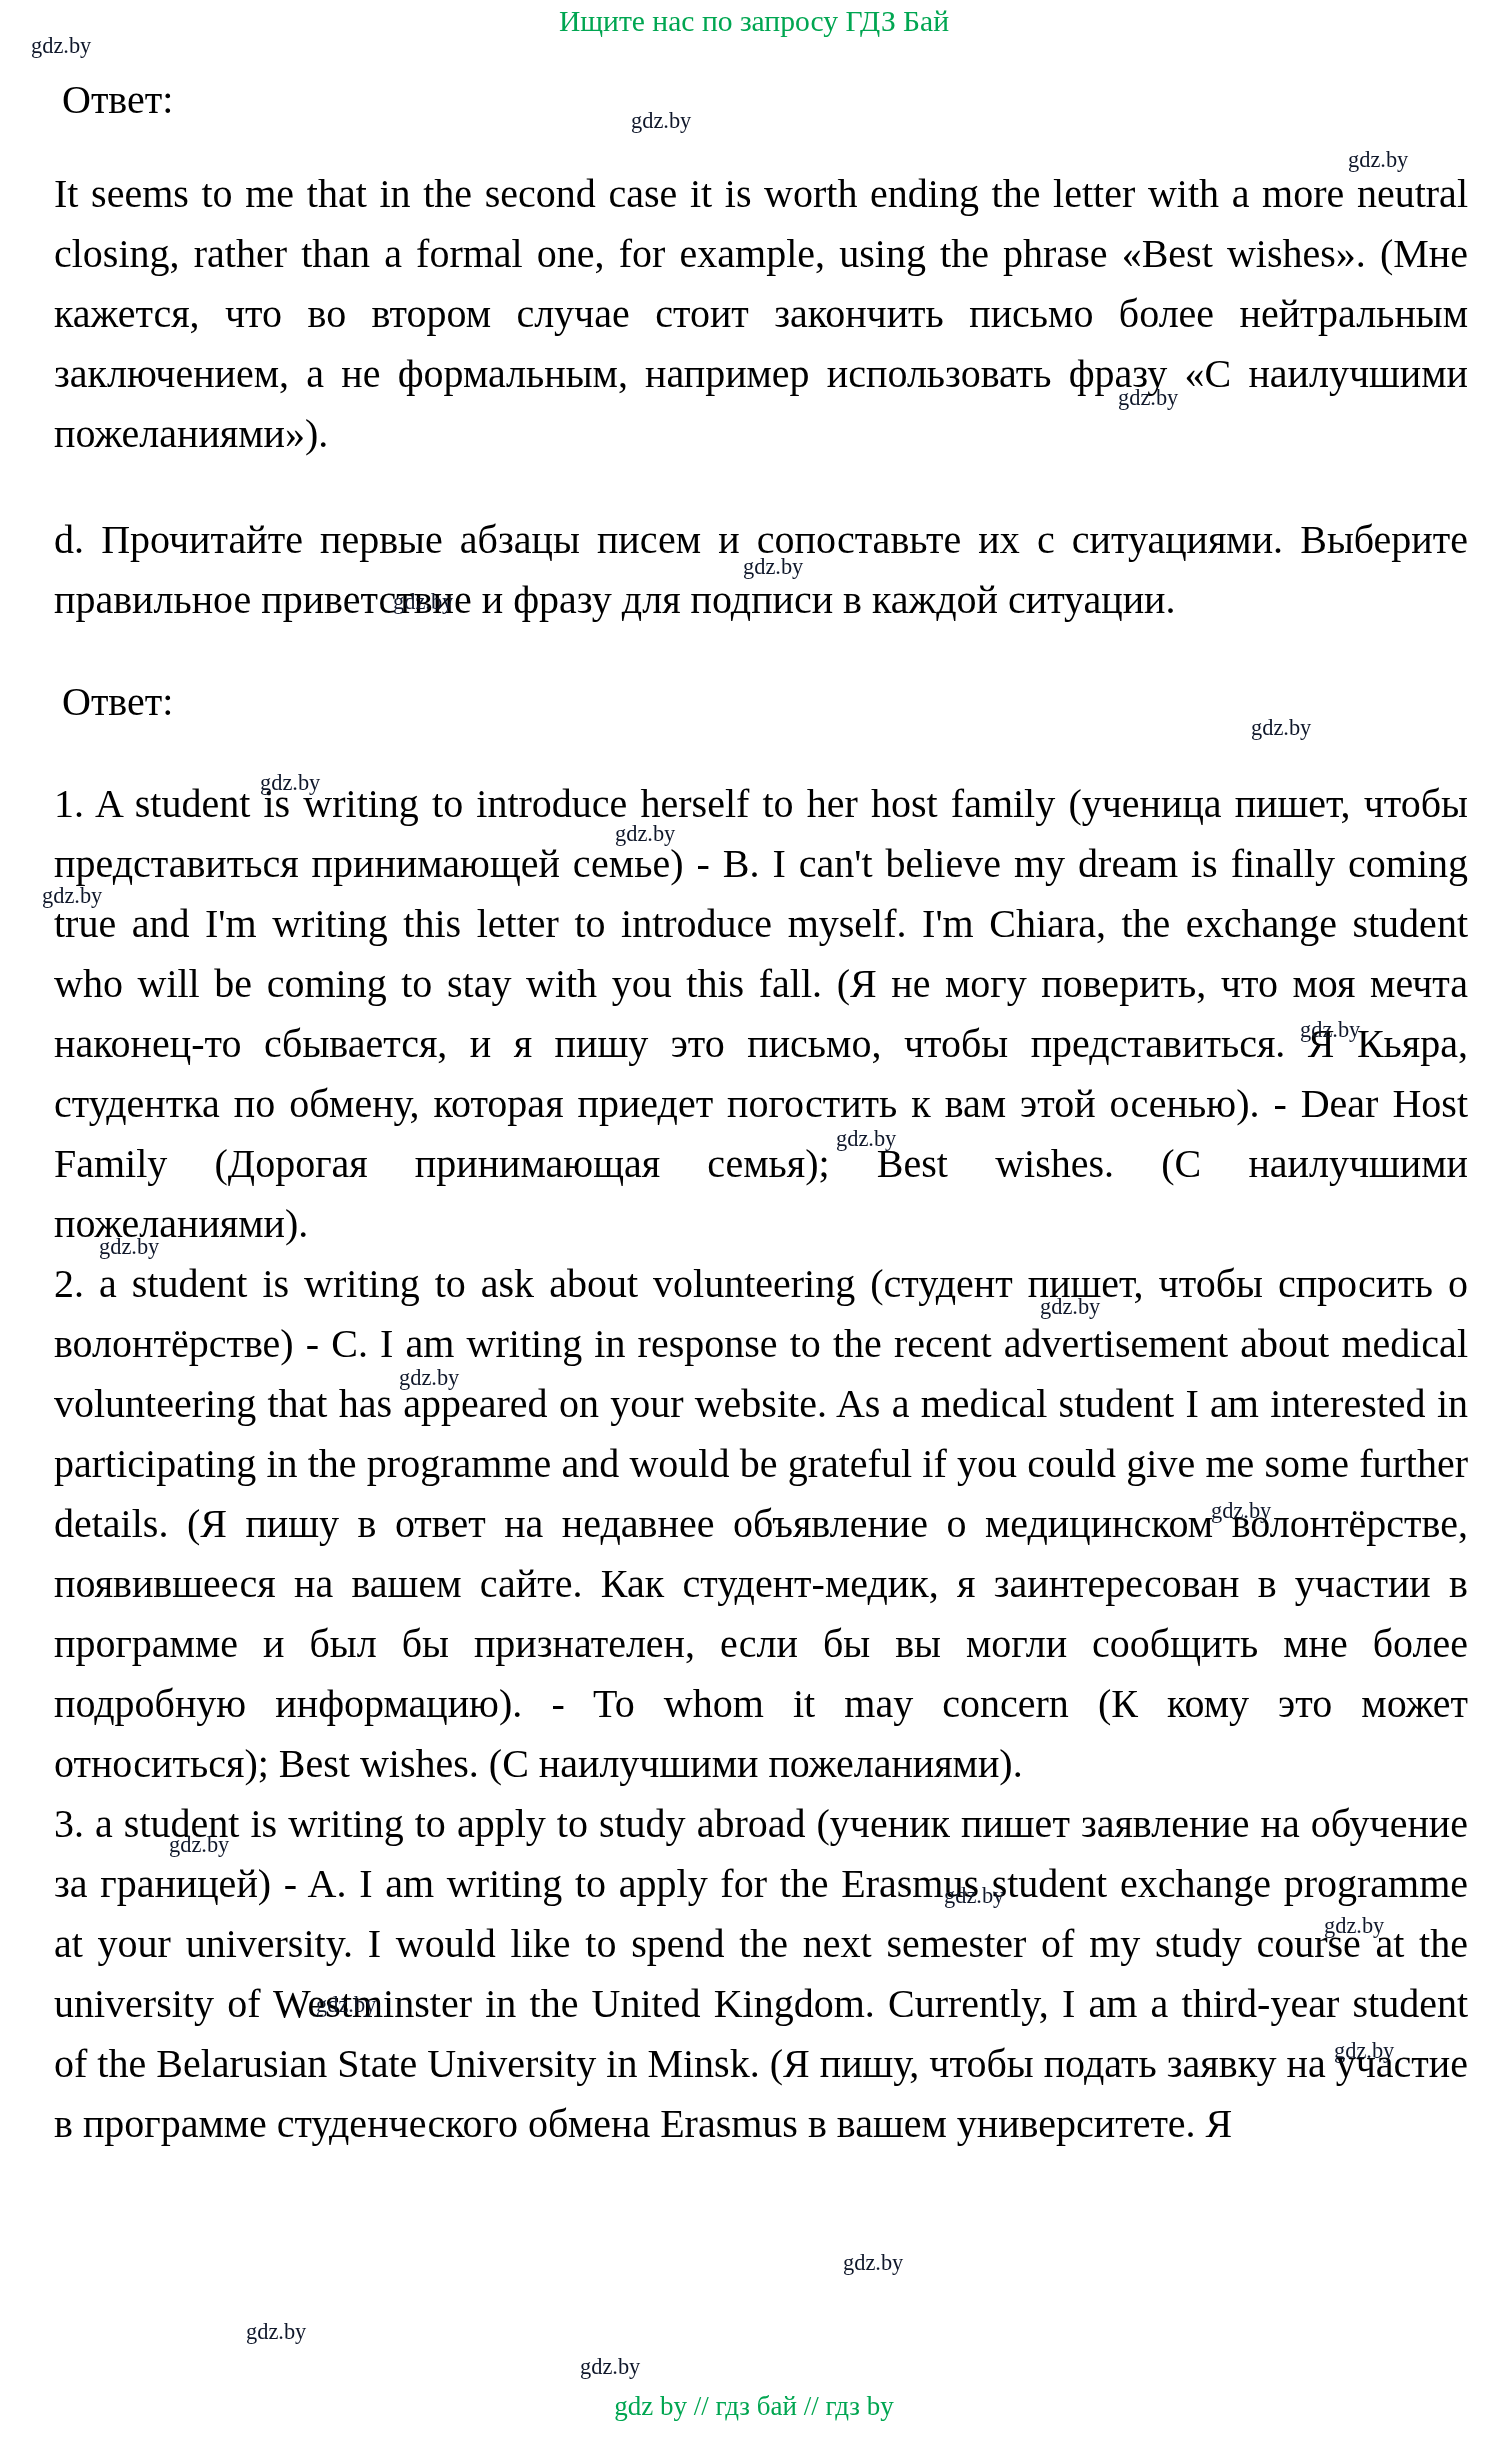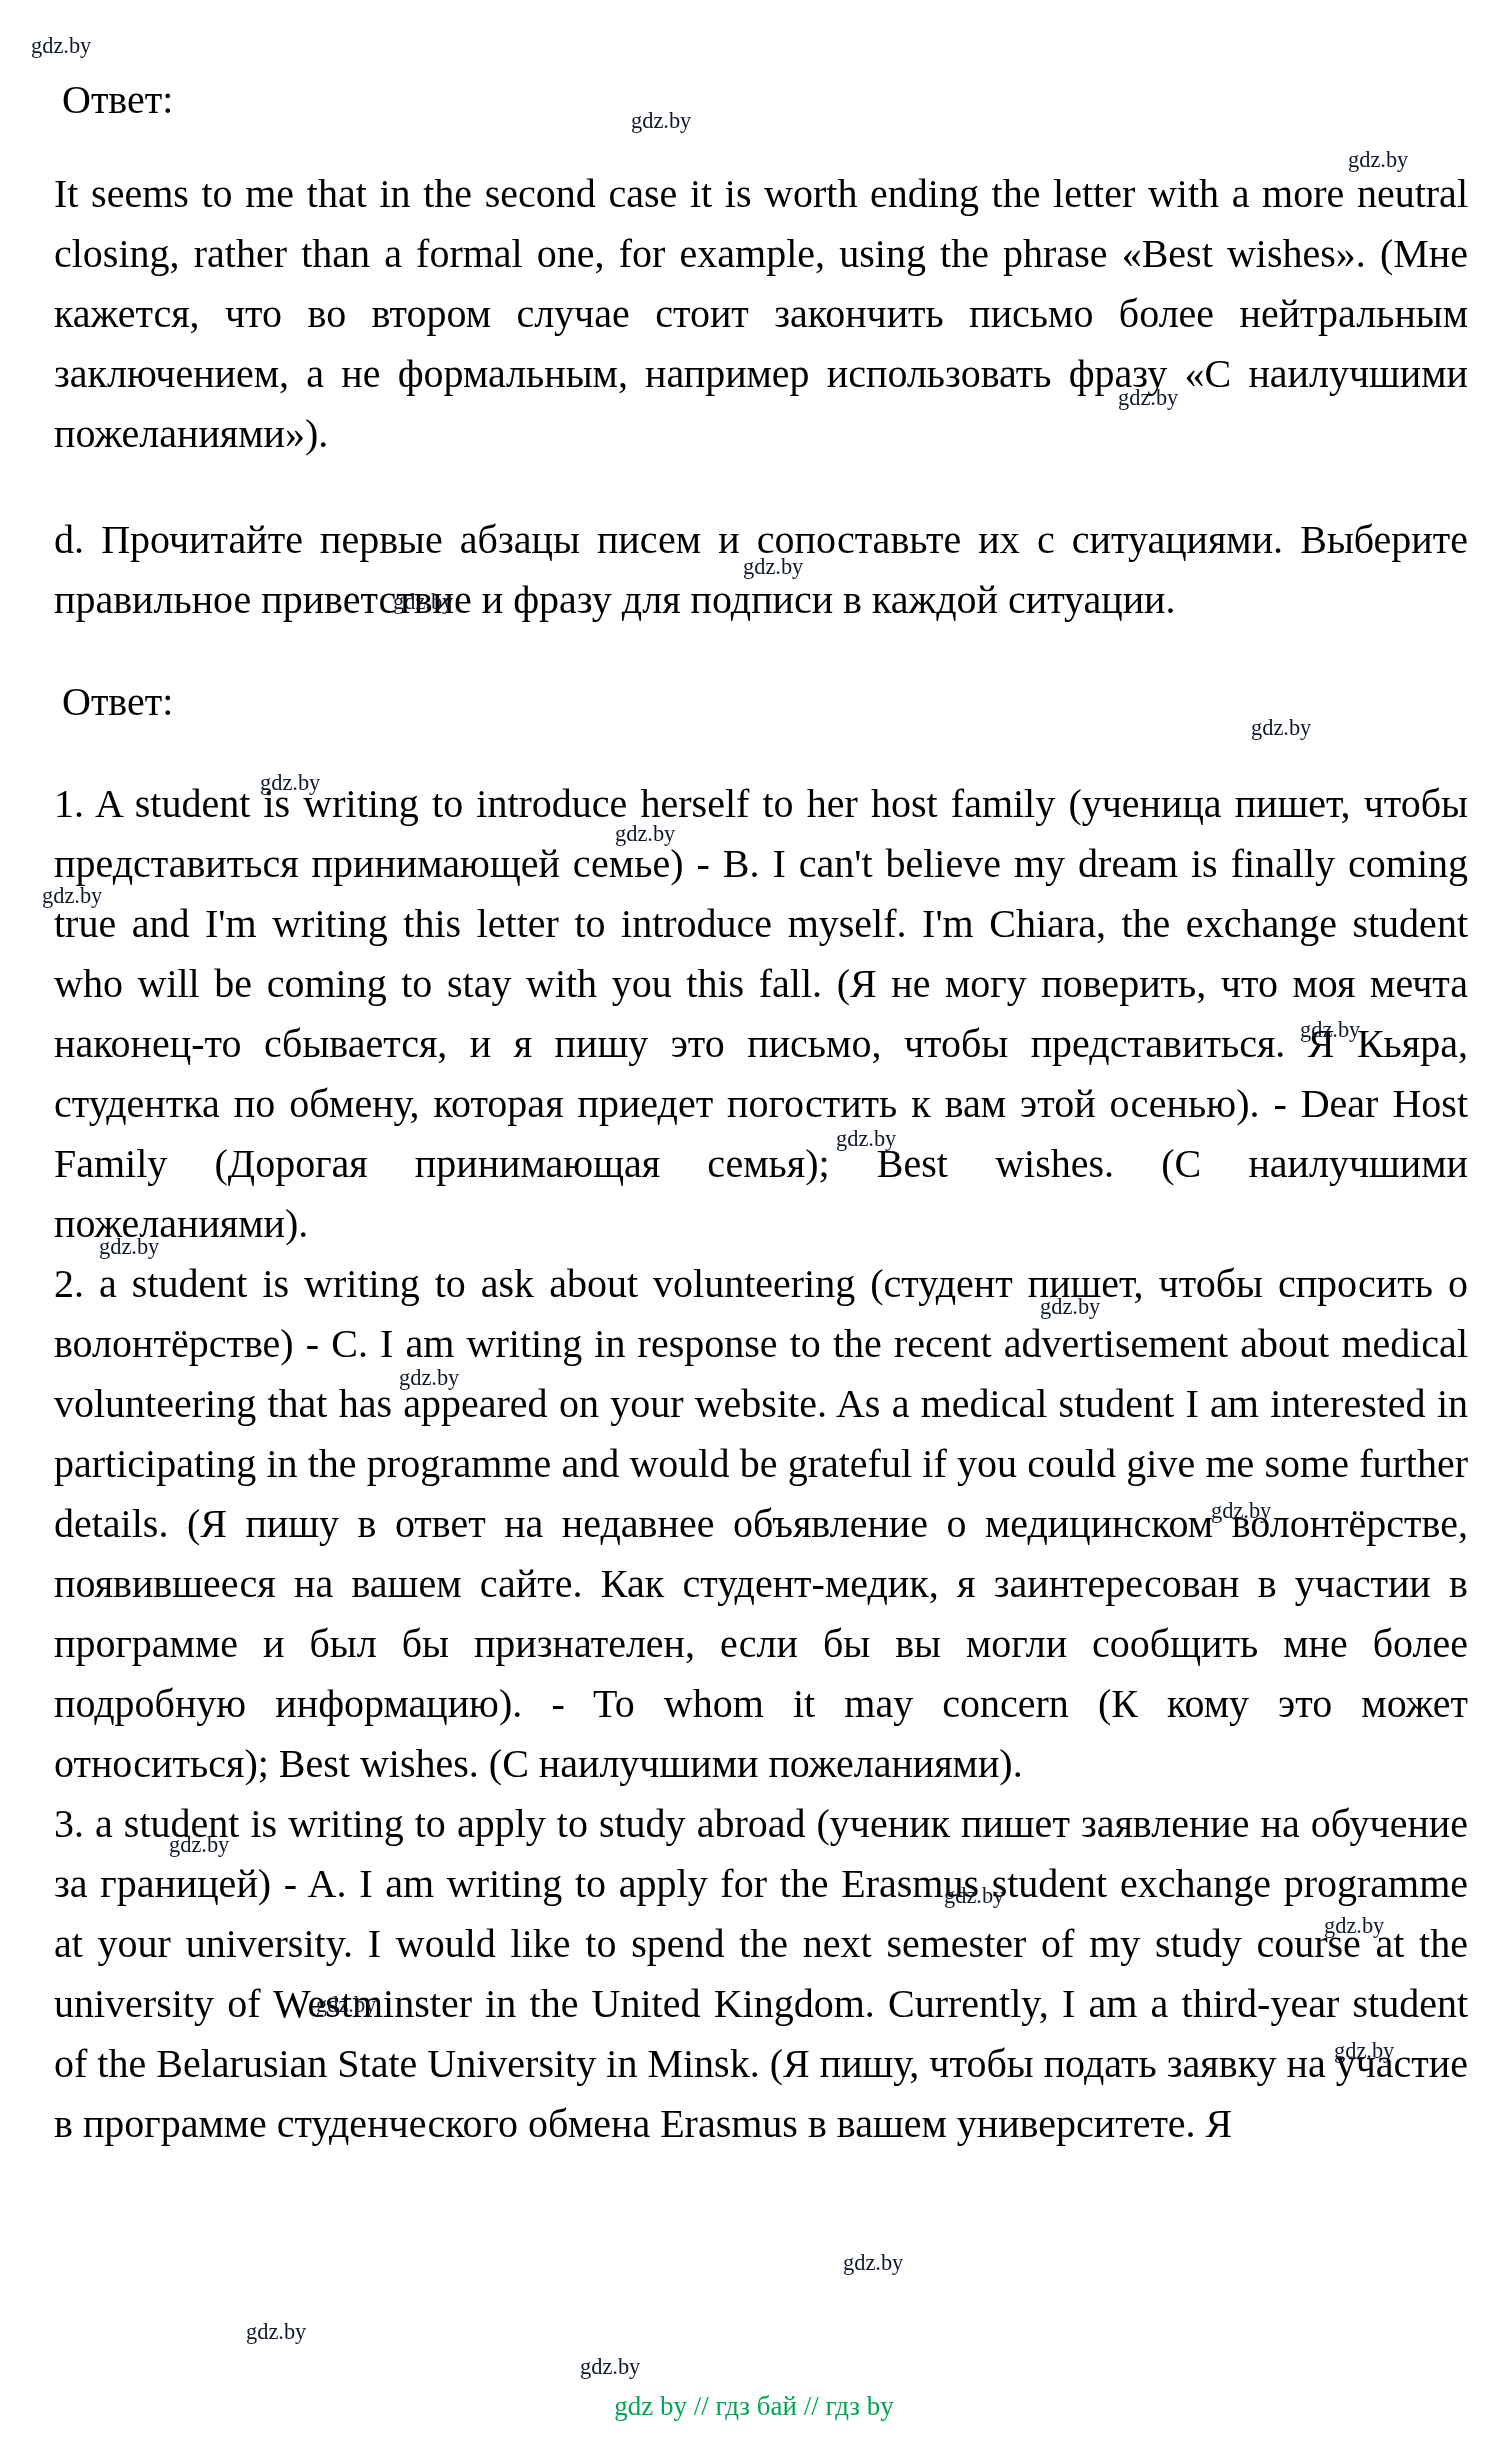--- a/index.html
+++ b/index.html
@@ -67,20 +67,21 @@
     font-family: "Liberation Serif", serif;
     line-height: 1;
     white-space: nowrap;
   }
 </style>
 </head>
 <body>
 
 <div class="page">
 
+  <div class="banner-top">Ищите нас по запросу ГДЗ Бай</div>
 
   <div class="content">
 
     <p class="answer-label">Ответ:</p>
 
     <p class="para">It seems to me that in the second case it is worth ending the letter with a more neutral closing, rather than a formal one, for example, using the phrase «Best wishes». (Мне кажется, что во втором случае стоит закончить письмо более нейтральным заключением, а не формальным, например использовать фразу «С наилучшими пожеланиями»).</p>
 
 
     <p class="para task">d. Прочитайте первые абзацы писем и сопоставьте их с ситуациями. Выберите правильное приветствие и фразу для подписи в каждой ситуации.</p>
 

